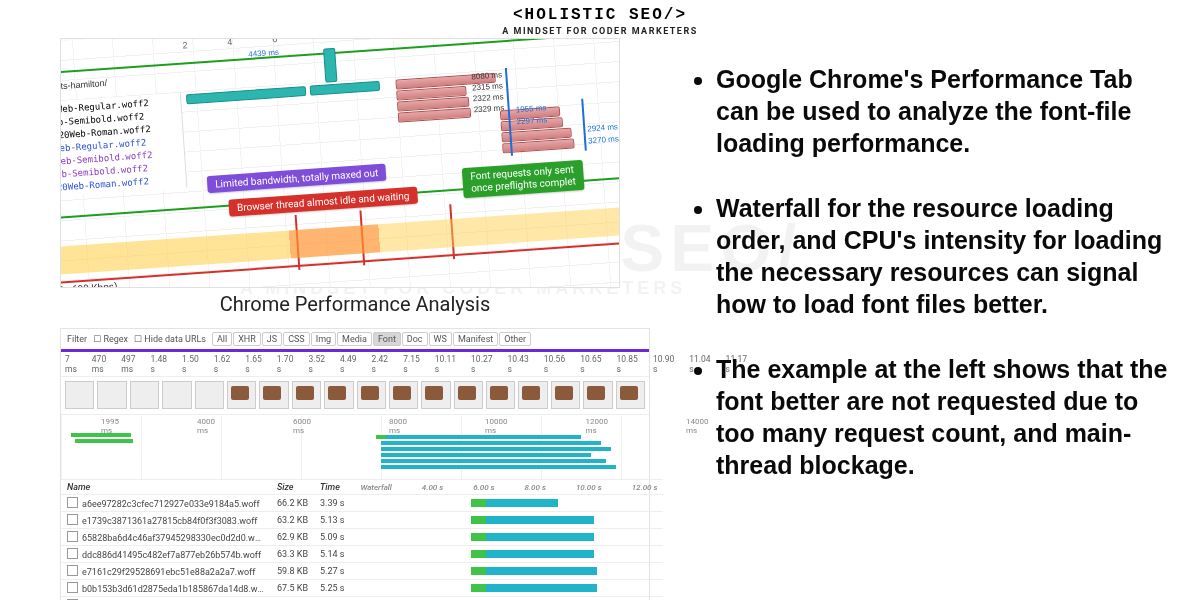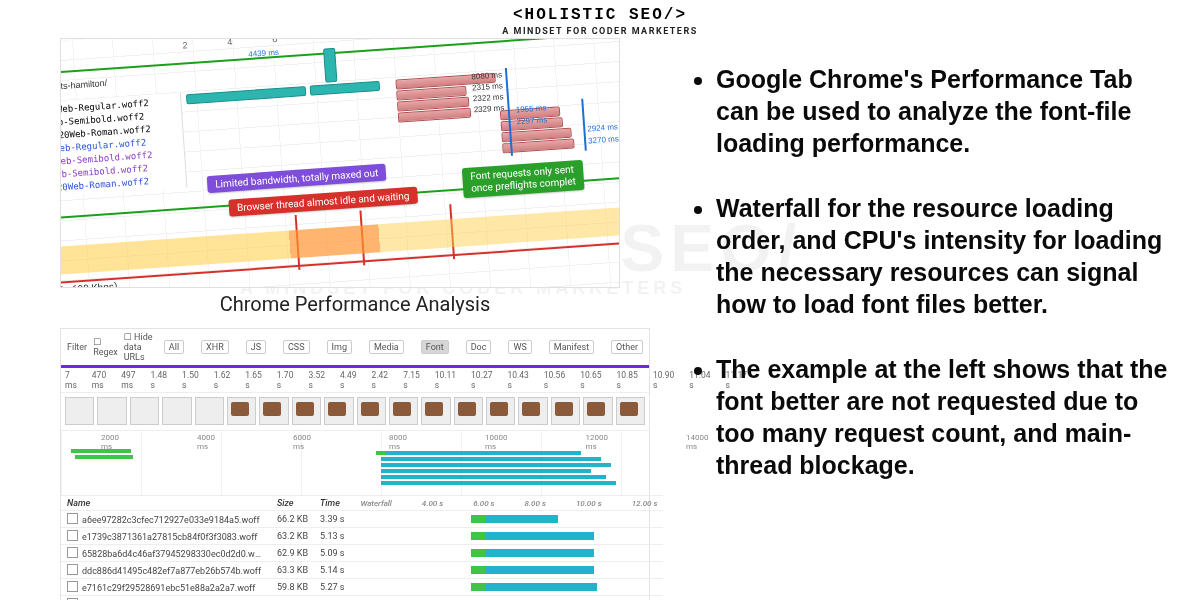--- a/index.html
+++ b/index.html
@@ -308,21 +308,21 @@
       <div class="footer-kbps">(0 - 600 Kbps)</div>
     </div>
   </div>
   <div class="caption1">Chrome Performance Analysis</div>
 
   <div class="net-wrap">
     <div class="net-toolbar">
       <span>Filter</span>
       <span>☐ <span>Regex</span></span>
       <span>☐ <span>Hide data URLs</span></span>
-      <span id="net-tabs" style="display:flex;gap:17px">
+      <span id="net-tabs" style="display:flex;gap:1px">
           <span class="pill">All</span>
           <span class="pill">XHR</span>
           <span class="pill">JS</span>
           <span class="pill">CSS</span>
           <span class="pill">Img</span>
           <span class="pill">Media</span>
           <span class="pill active">Font</span>
           <span class="pill">Doc</span>
           <span class="pill">WS</span>
           <span class="pill">Manifest</span>
@@ -367,21 +367,21 @@
         <div class="thumb"></div>
         <div class="thumb"></div>
         <div class="thumb"></div>
         <div class="thumb"></div>
         <div class="thumb"></div>
         <div class="thumb"></div>
         <div class="thumb"></div>
       </div>
     <div class="net-wf">
       <div class="ticks" id="wf-ticks">
-          <span>2000 ms</span>
+          <span>1995 ms</span>
           <span>4000 ms</span>
           <span>6000 ms</span>
           <span>8000 ms</span>
           <span>10000 ms</span>
           <span>12000 ms</span>
           <span>14000 ms</span>
         </div>
       <div class="wfbar g" style="left:10px; top:18px; width:60px"></div>
       <div class="wfbar g" style="left:14px; top:24px; width:58px"></div>
       <div class="wfbar" style="left:320px; top:20px; width:200px"></div>
@@ -460,20 +460,31 @@
             <td>59.8 KB</td>
             <td>5.27 s</td>
             <td>
               <div class="wf-cell">
                 <div class="g" style="left: 38%; width: 5%;"></div>
                 <div class="b" style="left: 43%; width: 37%;"></div>
               </div>
             </td>
           </tr>
           <tr>
+            <td class="ck name">b0b153b3d61d2875eda1b185867da14d8.woff</td>
+            <td>67.5 KB</td>
+            <td>5.25 s</td>
+            <td>
+              <div class="wf-cell">
+                <div class="g" style="left: 38%; width: 5%;"></div>
+                <div class="b" style="left: 43%; width: 37%;"></div>
+              </div>
+            </td>
+          </tr>
+          <tr>
             <td class="ck name">2d1abd9e15bcc08b1508cfe12acc38ed.woff</td>
             <td>35.0 KB</td>
             <td>3.61 s</td>
             <td>
               <div class="wf-cell">
                 <div class="g" style="left: 38%; width: 5%;"></div>
                 <div class="b" style="left: 43%; width: 24%;"></div>
               </div>
             </td>
           </tr>

